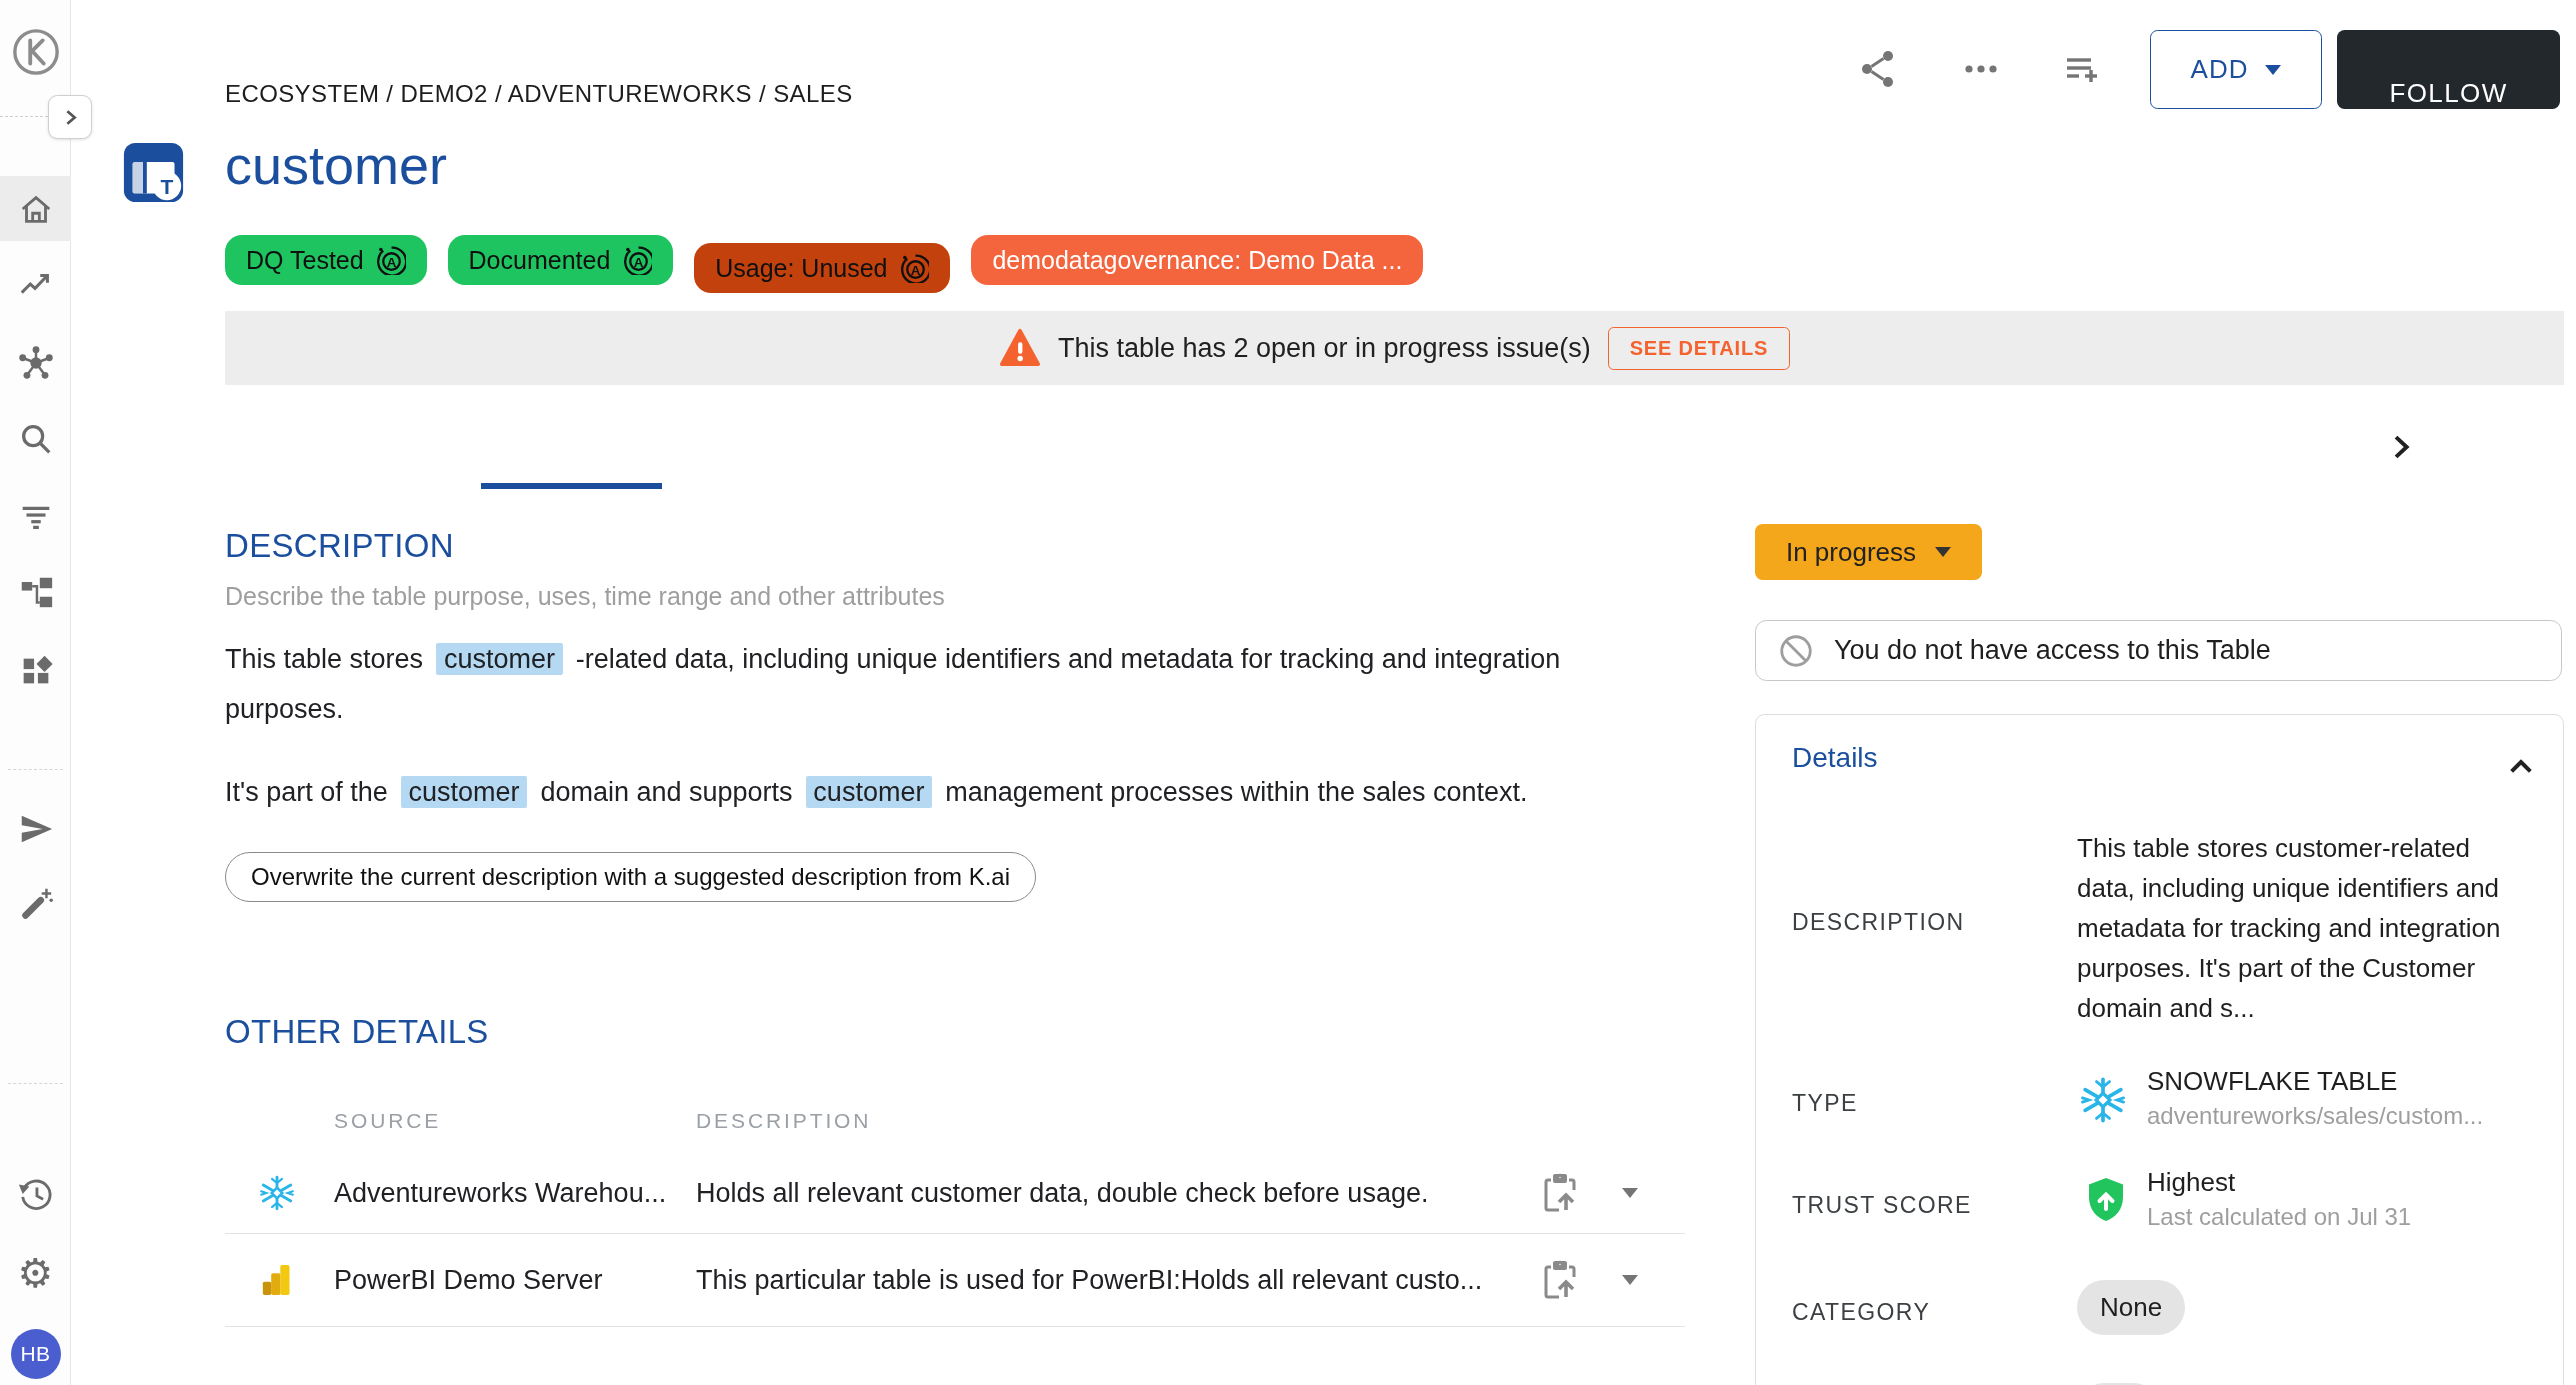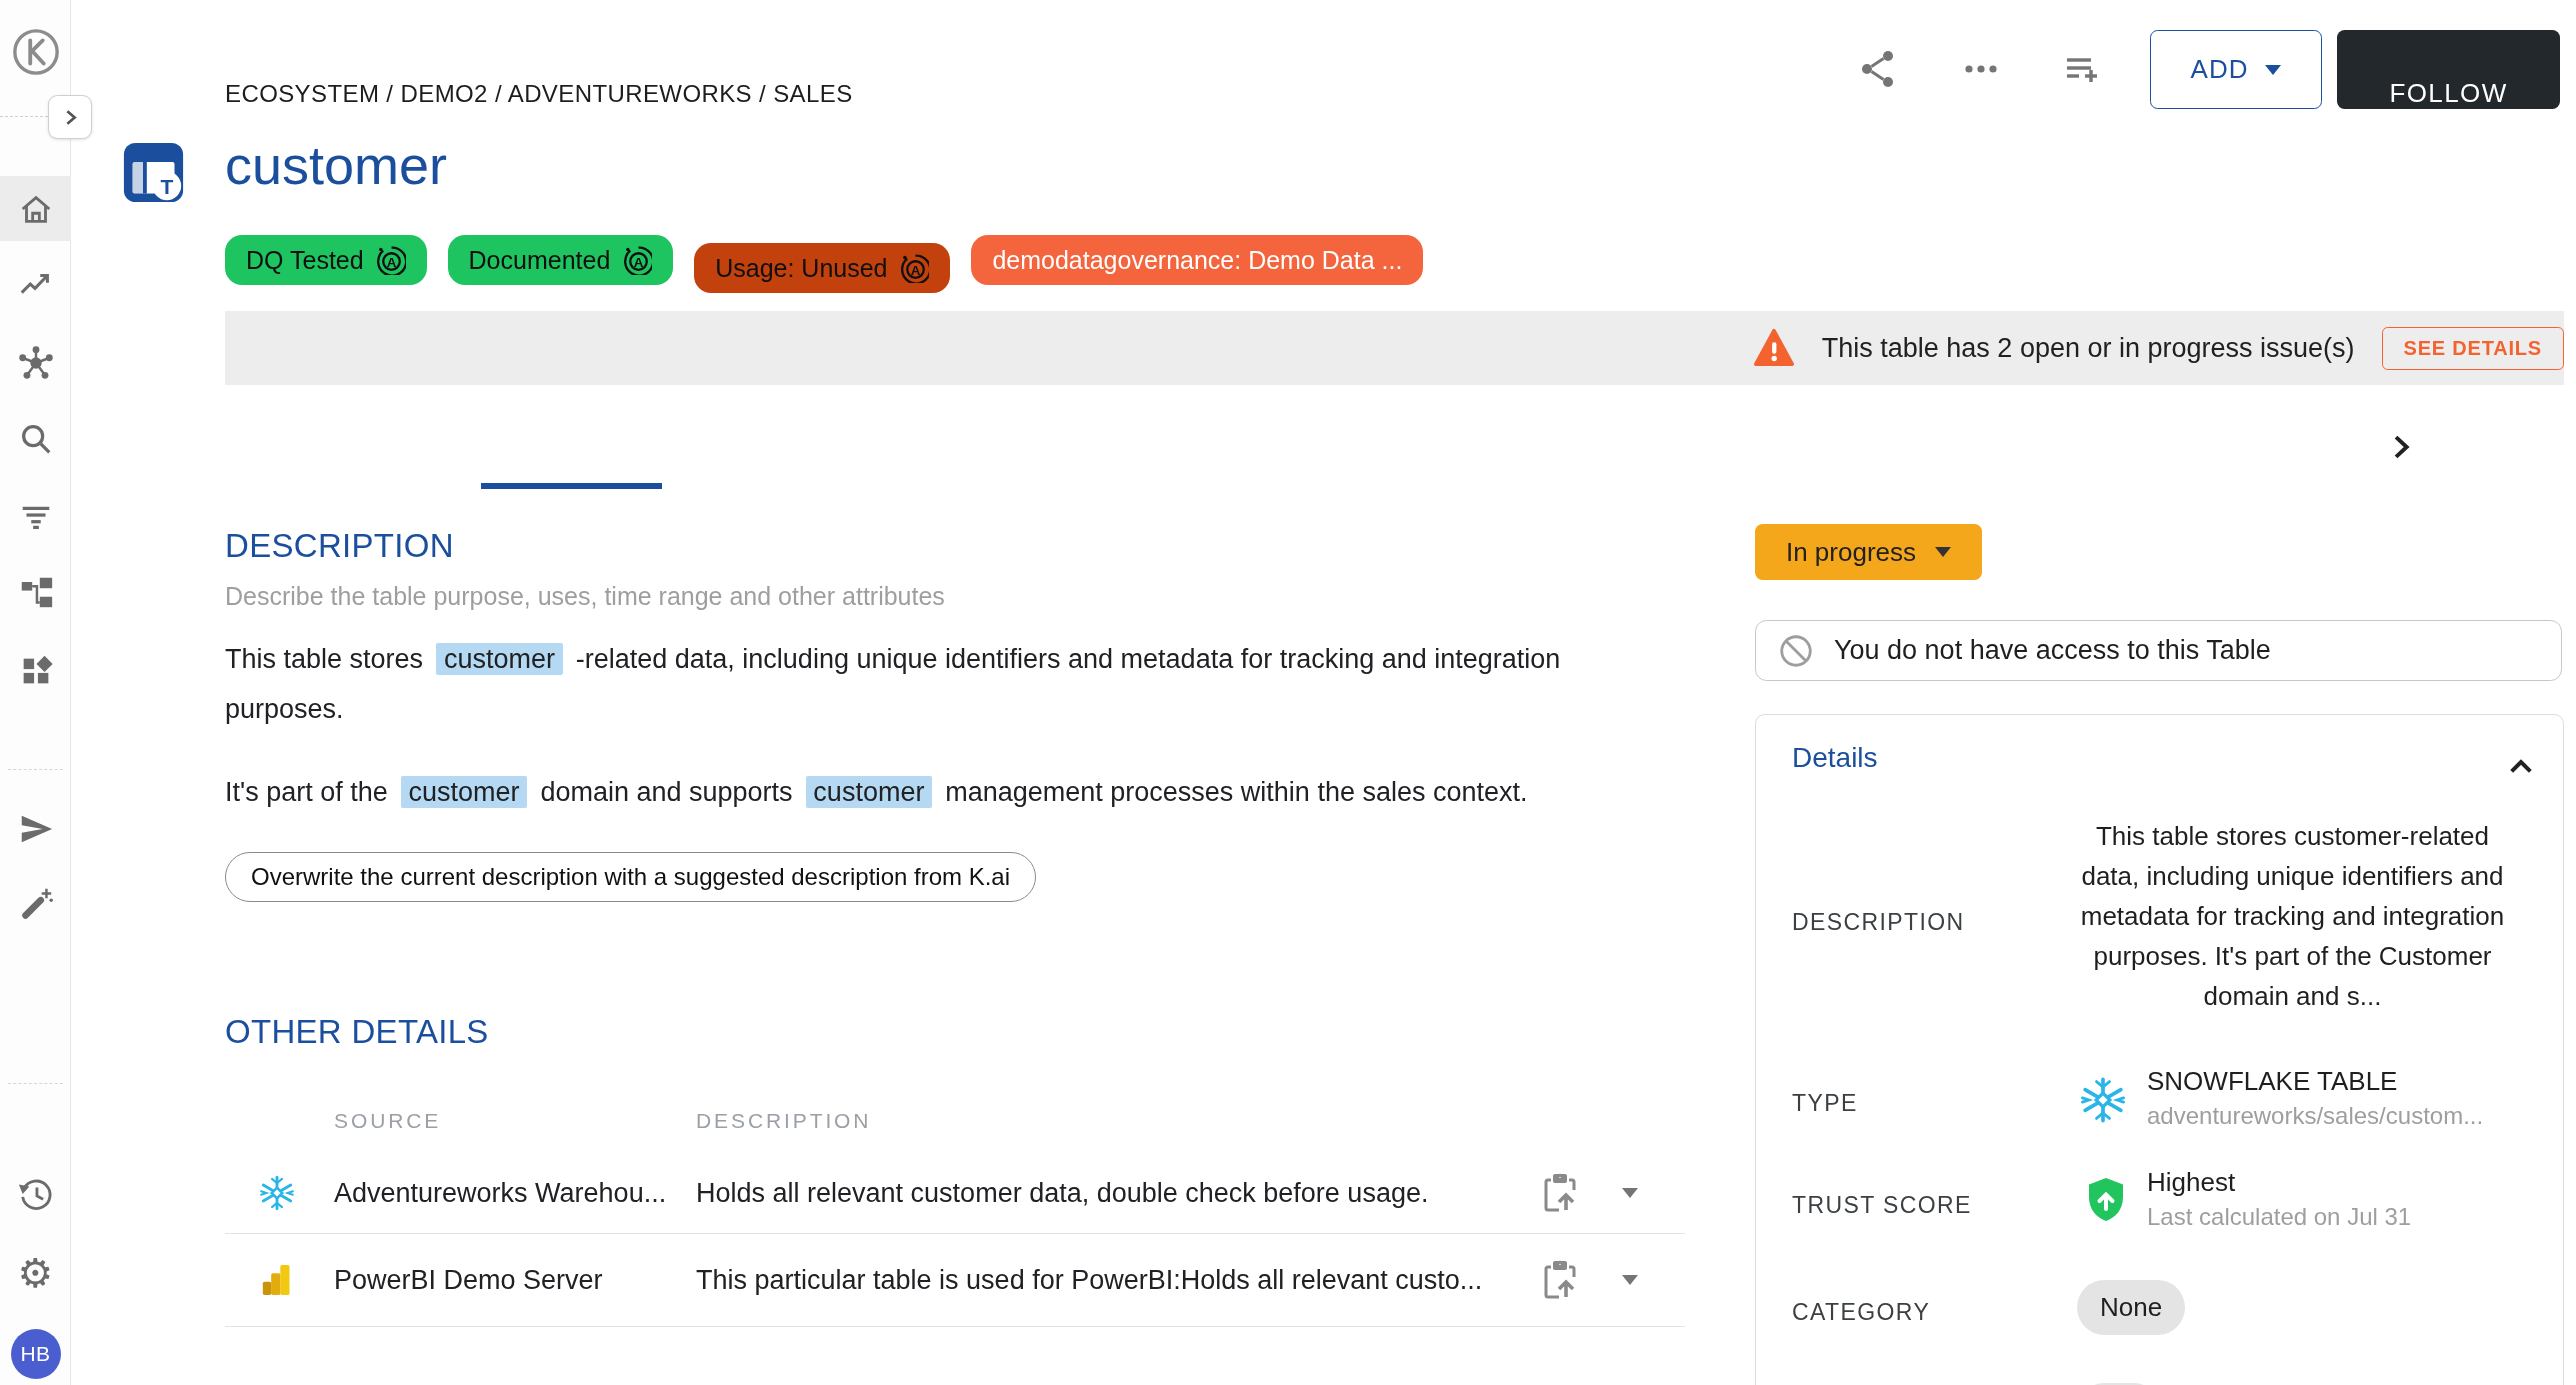--- a/index.html
+++ b/index.html
@@ -48,21 +48,21 @@
   .badges { position:absolute; left:225px; top:235px; display:flex; gap:21px; }
   .badge { height:50px; border-radius:17px; display:flex; align-items:center; gap:11.4px;
     padding:0 21px; font-size:25px; font-weight:500; color:#101010; cursor:pointer; }
   .badge.green { background:#1ec45f; }
   .badge.amber { background:#c2410c;margin-top:8px; }
   .badge.red { background:#f4643d; color:#fff; }
   .auto-ic { width:30.5px; height:30.5px; flex:0 0 auto; }
 
   
   .banner { position:absolute; left:225px; top:311px; width:2339px; height:74px; background:#ededed;
-    display:flex; align-items:center; justify-content:flex-end; gap:27px; }
+    display:flex; align-items:center; justify-content:center; gap:17px; }
   .banner-text { font-size:27px; color:#212121; }
   .btn-see-details { border:1.9px solid #f4632f; border-radius:5.7px; background:transparent;
     color:#f4632f; font-size:20px; font-weight:600; letter-spacing:0.8px; padding:9px 21px;
     font-family:Liberation Sans, sans-serif; cursor:pointer; }
 
   
   .tabs { position:absolute; left:225px; top:413px; height:75px; display:flex; }
   .tab { width:231px; height:75px; display:flex; align-items:center; justify-content:center;
     font-size:25px; font-weight:500; letter-spacing:0.8px; color:#5f6368; cursor:pointer; }
   .tab.active { color:#1b4f9e; }
@@ -97,21 +97,21 @@
     border:1.9px solid #c7c7c7; border-radius:11.4px; display:flex; align-items:center; gap:19px;
     padding:0 21px; font-size:27px; color:#1f1f1f; background:#fff; }
   .details-card { position:absolute; left:1755px; top:714px; width:809px; height:706px;
     border:1.9px solid #ddd; border-radius:9.5px; background:#fff; }
   .card-heading { position:absolute; left:36px; top:27px; font-size:28px; font-weight:500; color:#1b4f9e; }
   .card-collapse { position:absolute; left:746px; top:34px; width:38px; height:34px; cursor:pointer;
     display:flex; align-items:center; justify-content:center; }
   .card-label { position:absolute; left:36px; font-size:23px; font-weight:500; letter-spacing:1.4px; color:#3c4043; }
   .card-value { position:absolute; font-size:26px; color:#1f1f1f; }
   .card-sub { position:absolute; font-size:24px; color:#9e9e9e; white-space:nowrap; overflow:hidden; }
-  .desc-value { left:321px; top:101px; width:431px; line-height:40px;text-align:center; }
+  .desc-value { left:321px; top:113px; width:431px; line-height:40px; }
   .pill { position:absolute; height:55px; background:#e4e4e4; border-radius:28px; padding:0 23px;
     display:flex; align-items:center; font-size:26px; color:#1f1f1f; }
   svg { display:block; }
 </style>
 </head>
 <body>
 
 <div class="page">
 
   <aside class="sidebar">

